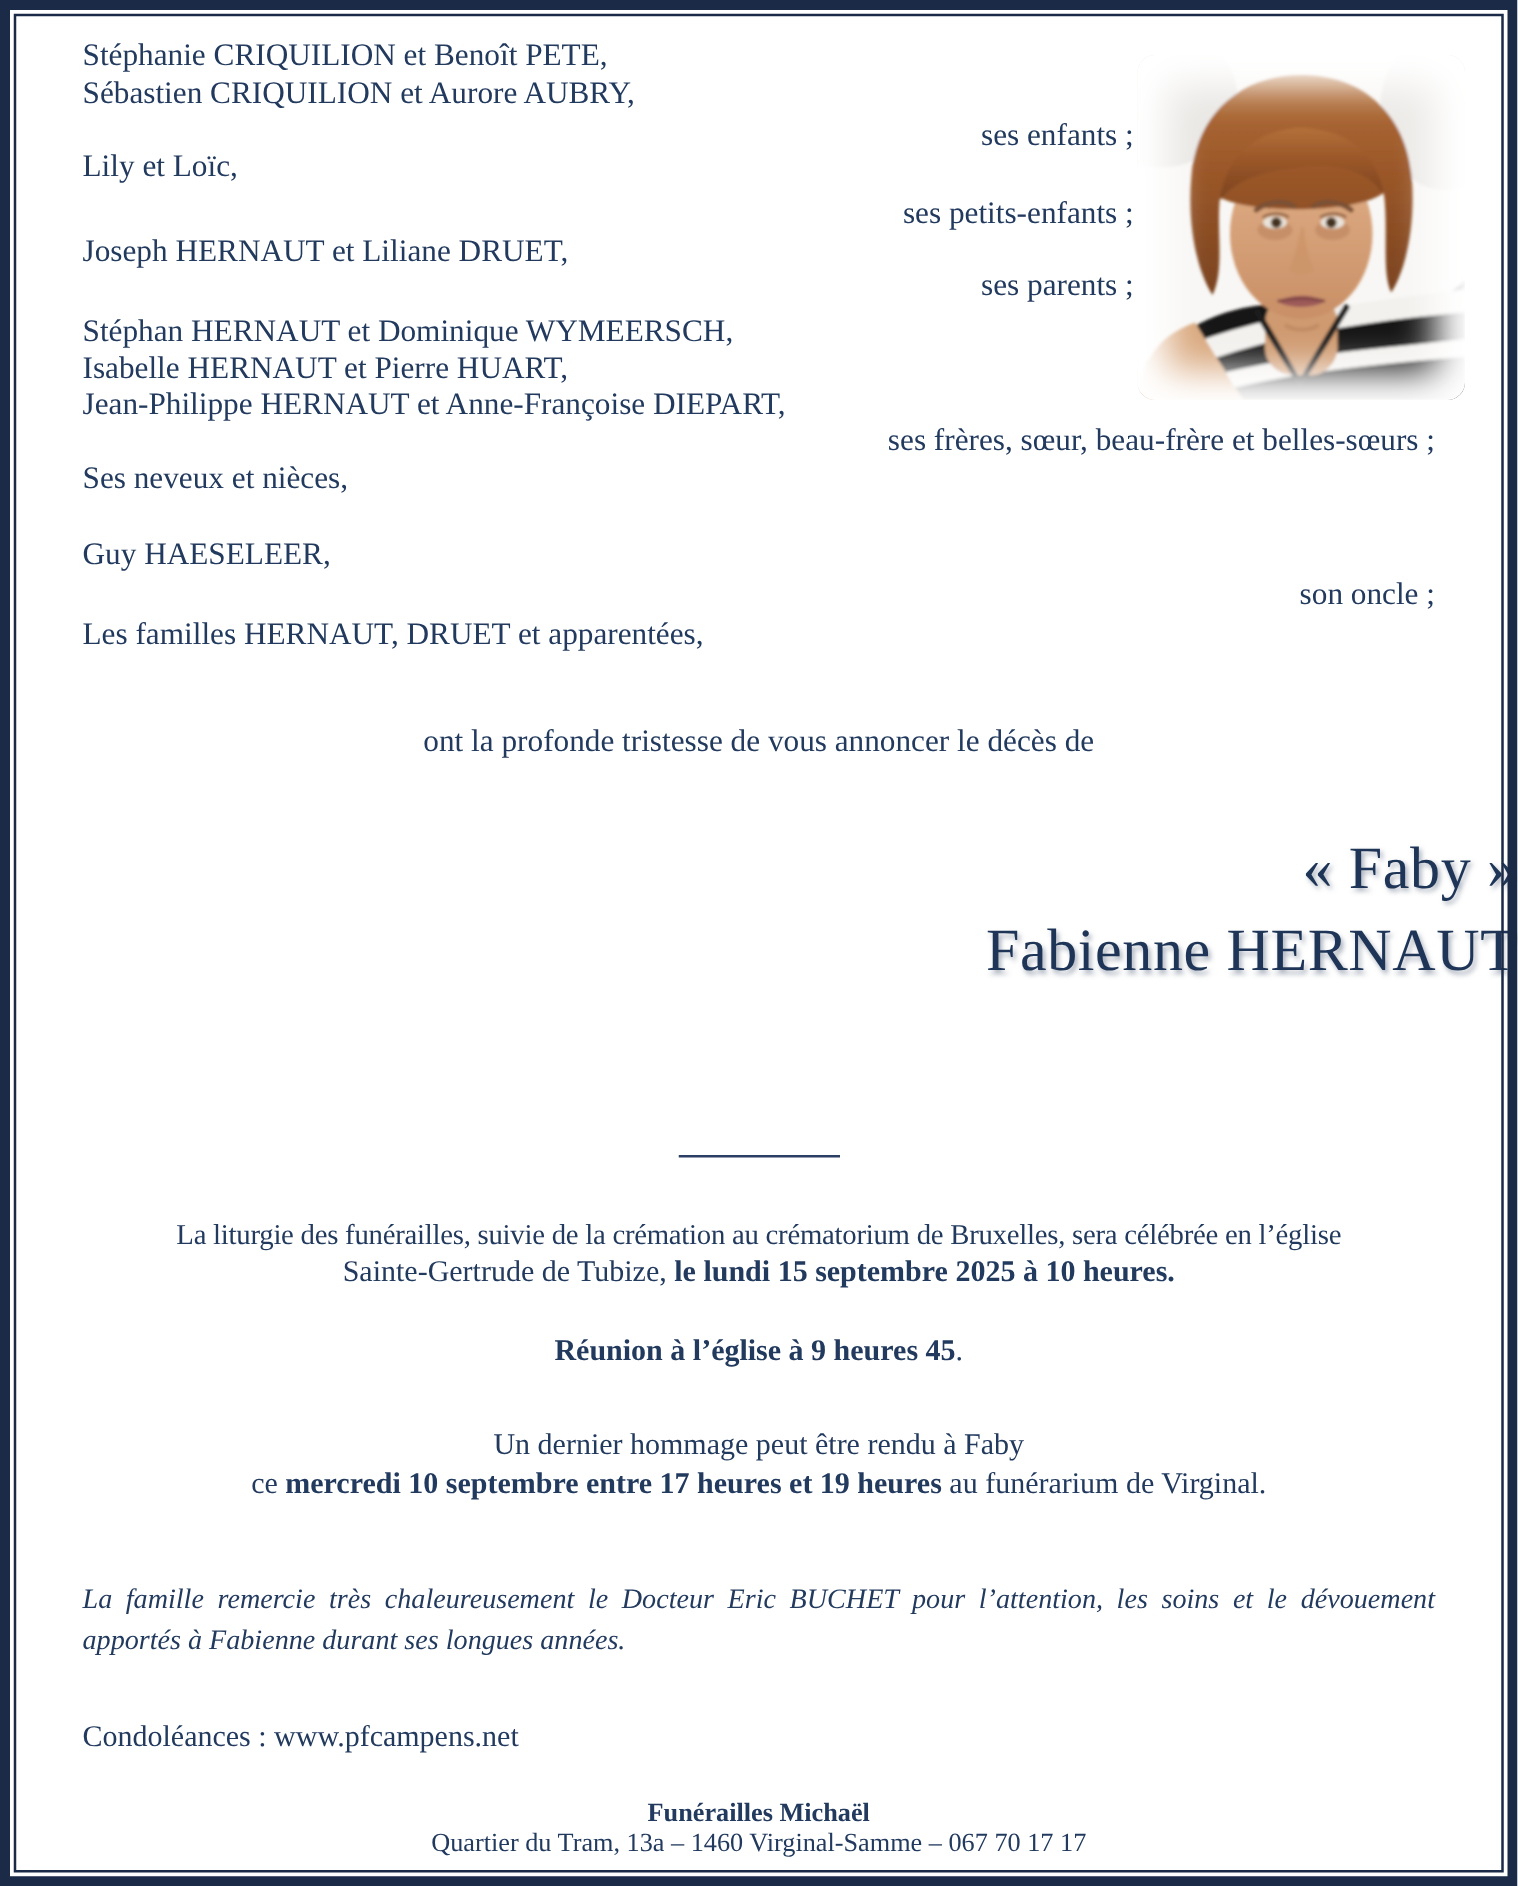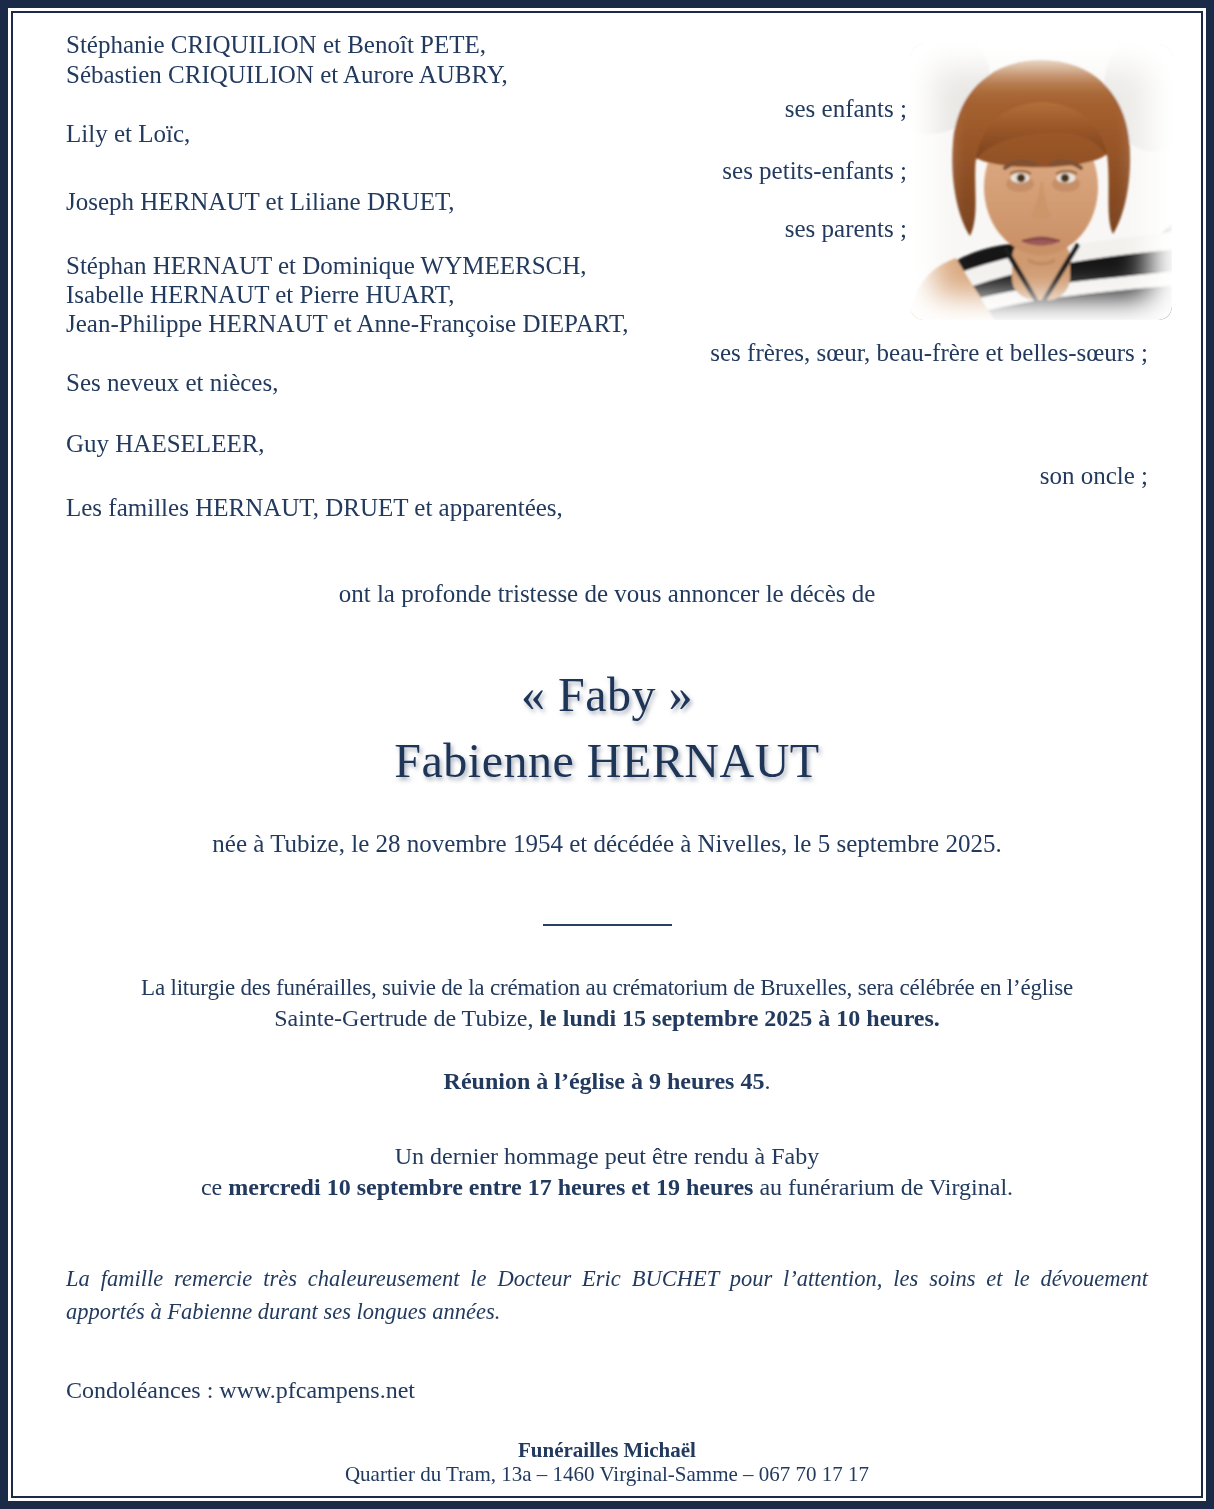--- a/index.html
+++ b/index.html
@@ -9,21 +9,21 @@
   .frame-outer{position:absolute;inset:0;border:8px solid #1b2a47;pointer-events:none;z-index:5;}
   .frame-inner{position:absolute;inset:11px;border:2px solid #1b2a47;pointer-events:none;z-index:5;}
   .line{position:absolute;white-space:nowrap;font-size:24px;line-height:30px;}
   .left{left:66px;}
   .right{right:66px;text-align:center;}
   .right-indent{right:307px;text-align:right;}
   .center{left:0;right:0;text-align:center;}
   .big{font-size:25px;}
   .long{font-size:23px;letter-spacing:-0.2px;}
   .title{font-size:48px;line-height:58px;letter-spacing:0.5px;color:#1e3557;
-         text-shadow:2px 3px 4px rgba(95,108,130,0.55);}
+         text-shadow:2px 3px 4px rgba(95,108,130,0.55);text-align:right;}
   b{font-weight:bold;}
   .divider{position:absolute;top:924px;left:543px;width:129px;height:2px;background:#2a3f63;}
   .thanks{position:absolute;left:66px;right:66px;top:1262px;font-style:italic;
           font-size:22.5px;line-height:33px;text-align:justify;white-space:normal;}
   .footer{font-size:21px;line-height:26px;}
   .photo{position:absolute;left:910px;top:44px;width:262px;height:276px;overflow:hidden;border-radius:14px;}
   .photo svg{display:block;}
   .photo .vignette{position:absolute;inset:-2px;border-radius:18px;
           box-shadow:inset 0 0 30px 26px #ffffff;pointer-events:none;}
 </style>
@@ -95,21 +95,20 @@
   <div class="line left big" style="top:309px">Jean-Philippe HERNAUT et Anne-Françoise DIEPART,</div>
   <div class="line right big" style="top:338px">ses frères, sœur, beau-frère et belles-sœurs ;</div>
   <div class="line left big" style="top:368px">Ses neveux et nièces,</div>
   <div class="line left big" style="top:429px">Guy HAESELEER,</div>
   <div class="line right big" style="top:461px">son oncle ;</div>
   <div class="line left big" style="top:493px">Les familles HERNAUT, DRUET et apparentées,</div>
 
   <div class="line center big" style="top:579px">ont la profonde tristesse de vous annoncer le décès de</div>
   <div class="line center title" style="top:666px">« Faby »</div>
   <div class="line center title" style="top:732px">Fabienne HERNAUT</div>
-  <div class="line center big" style="top:829px">née à Tubize, le 28 novembre 1954 et décédée à Nivelles, le 5 septembre 2025.</div>
 
   <div class="divider"></div>
 
   <div class="line center long" style="top:973px">La liturgie des funérailles, suivie de la crémation au crématorium de Bruxelles, sera célébrée en l’église</div>
   <div class="line center" style="top:1003px"><span>Sainte-Gertrude de Tubize, </span><b>le lundi 15 septembre 2025 à 10 heures.</b></div>
   <div class="line center" style="top:1066px"><b>Réunion à l’église à 9 heures 45</b><span>.</span></div>
   <div class="line center" style="top:1141px">Un dernier hommage peut être rendu à Faby</div>
   <div class="line center" style="top:1172px"><span>ce </span><b>mercredi 10 septembre entre 17 heures et 19 heures</b><span> au funérarium de Virginal.</span></div>
 
   <div class="thanks">La famille remercie très chaleureusement le Docteur Eric BUCHET pour l’attention, les soins et le dévouement apportés à Fabienne durant ses longues années.</div>

